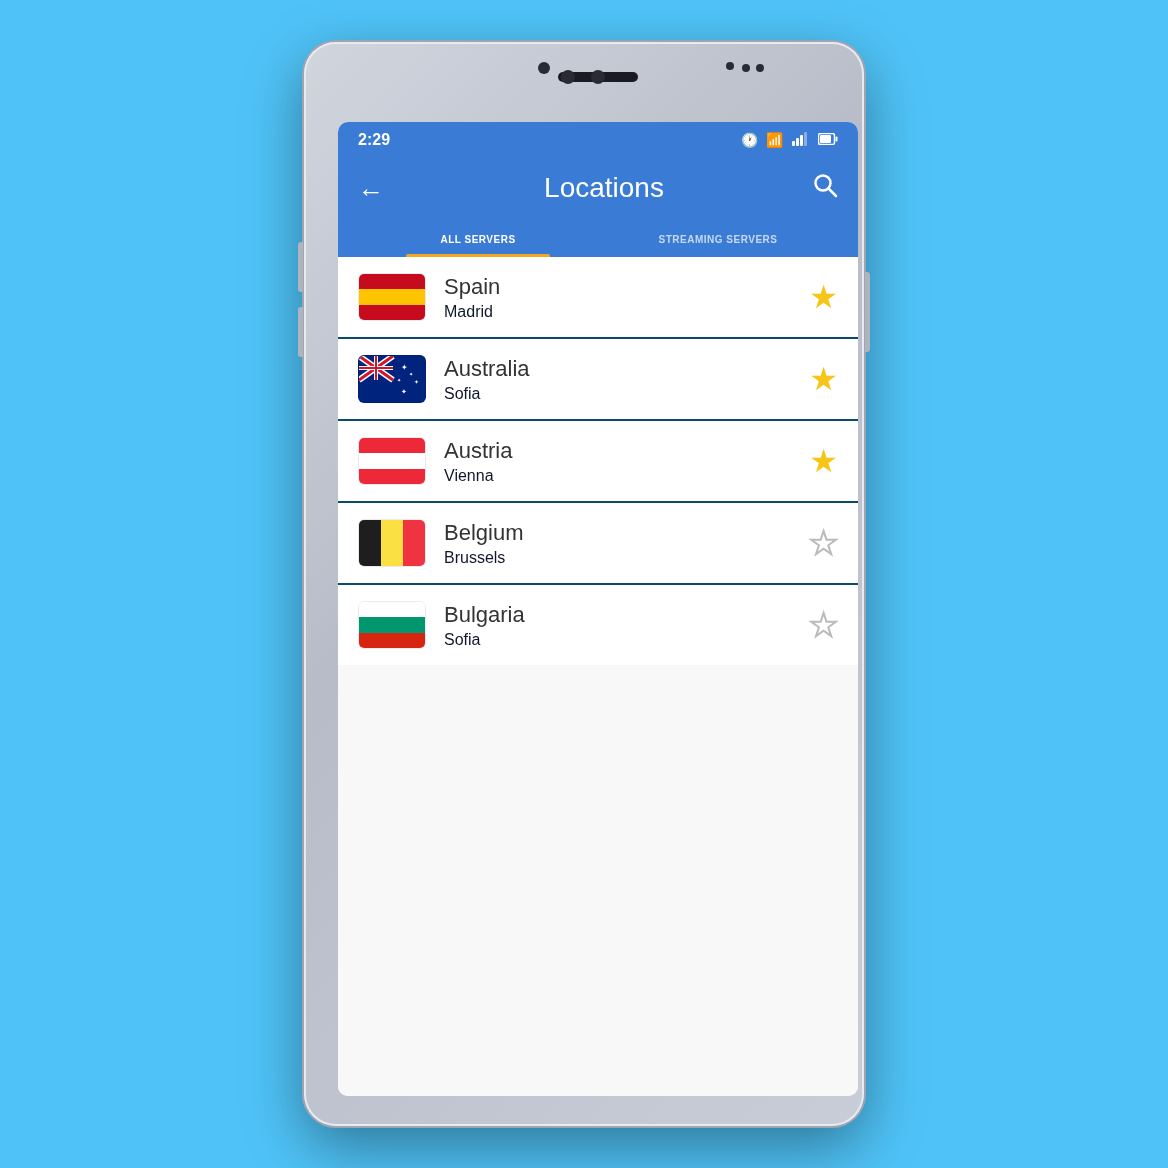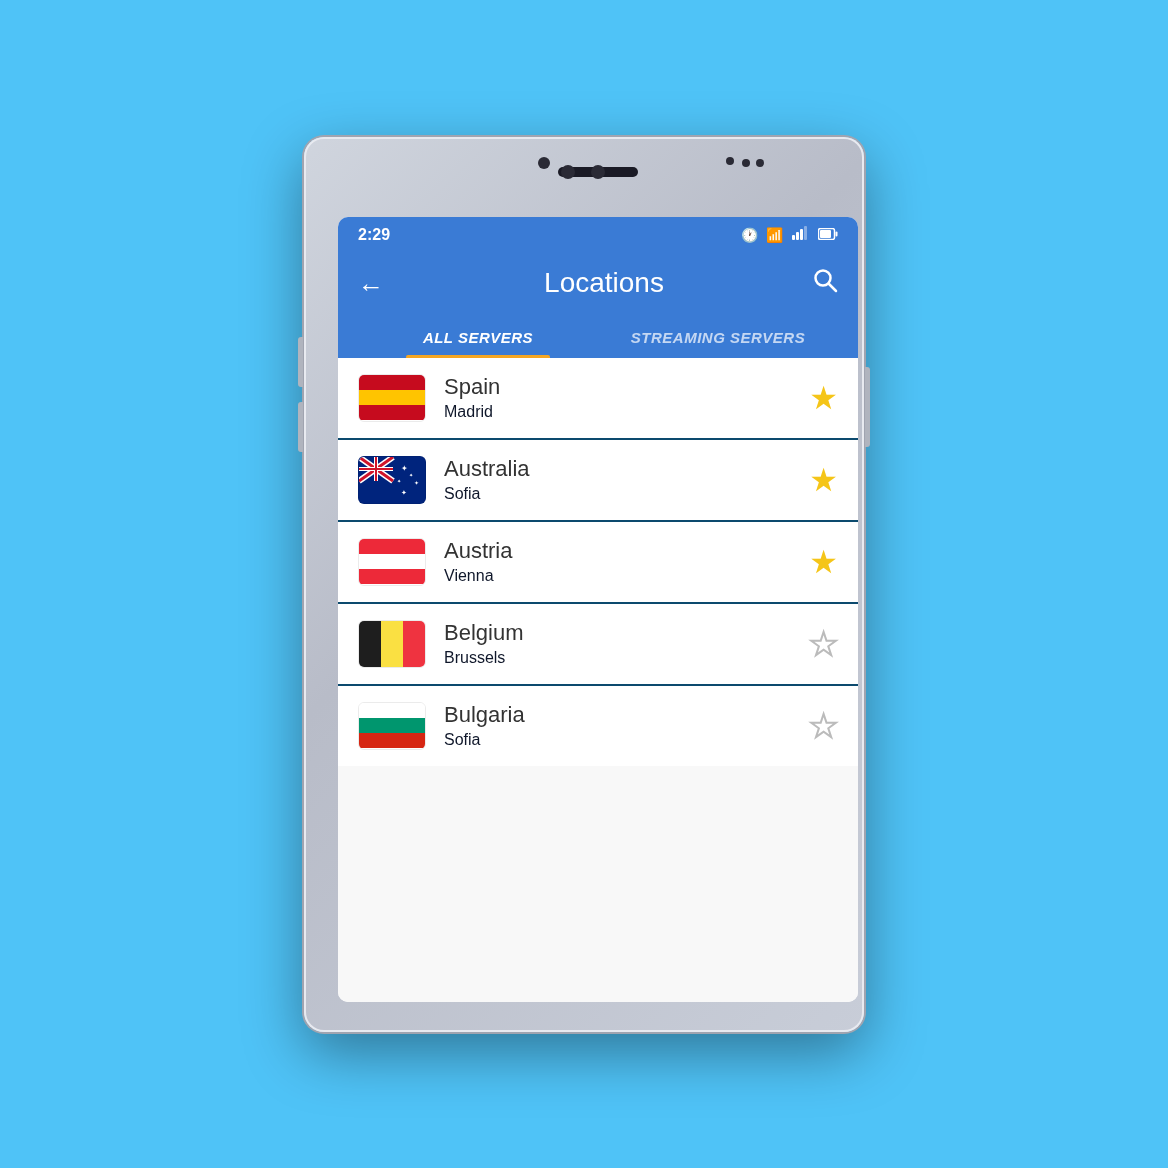--- a/index.html
+++ b/index.html
@@ -10,23 +10,23 @@
       background: #4fc3f7;
       display: flex;
       align-items: center;
       justify-content: center;
       font-family: 'Segoe UI', Arial, sans-serif;
       overflow: hidden;
     }
 
     .phone-outer {
       width: 560px;
-      height: 895px;
+      height: 1084px;
       background: linear-gradient(135deg, #d0d5de 0%, #b8bcc8 40%, #c8cdd8 100%);
-      border-radius: 20px;
+      border-radius: 32px;
       position: relative;
       box-shadow:
         0 0 0 2px #a0a4b0,
         0 20px 60px rgba(0,0,0,0.4),
         inset 0 0 0 2px #e8eaf0;
       display: flex;
       flex-direction: column;
       align-items: center;
       padding-left: 28px;
     }
@@ -207,27 +207,26 @@
     
     .tabs {
       display: flex;
       background: #3a7bd5;
     }
     .tab {
       flex: 1;
       text-align: center;
       padding: 14px 8px 12px;
       color: rgba(255,255,255,0.7);
-      font-size: 15px;
+      font-size: 10px;
       font-weight: 700;
       letter-spacing: 0.5px;
       cursor: pointer;
       text-transform: uppercase;
       position: relative;
-      font-style: italic;
     }
     .tab.active {
       color: white;
     }
     .tab.active::after {
       content: '';
       position: absolute;
       bottom: 0;
       left: 50%;
       transform: translateX(-50%);

